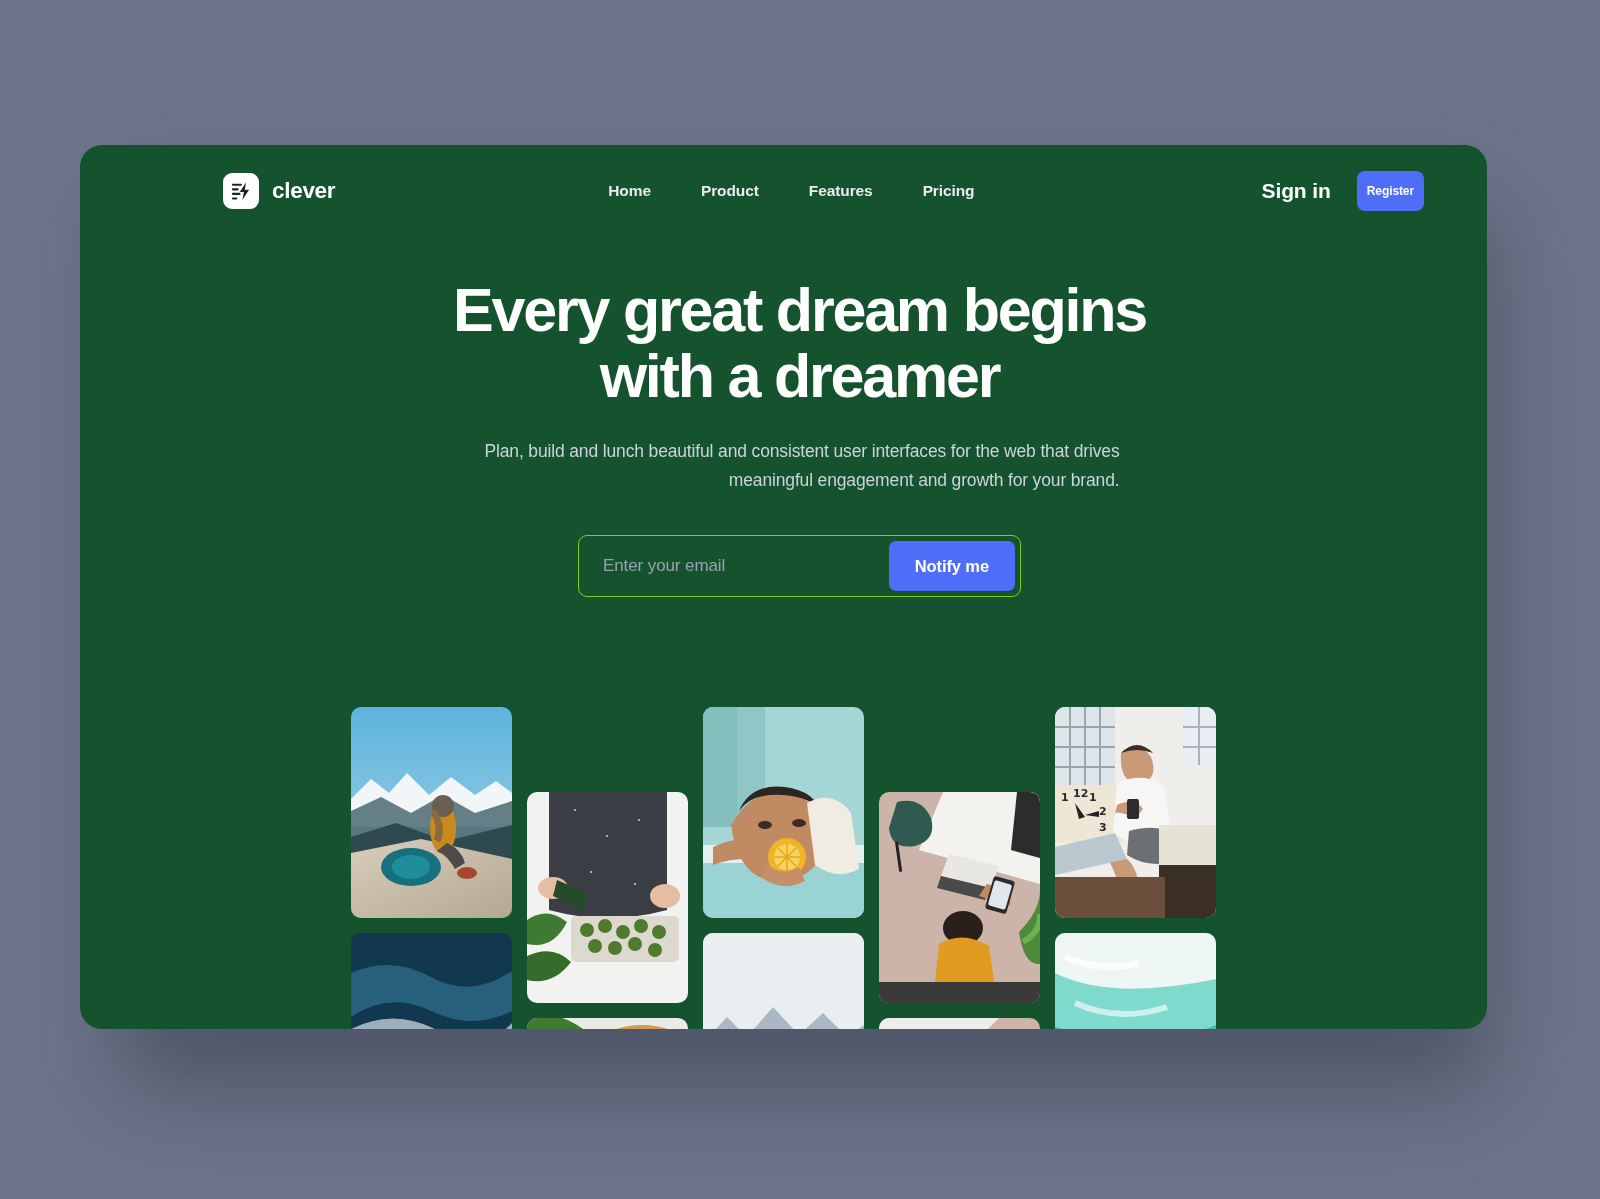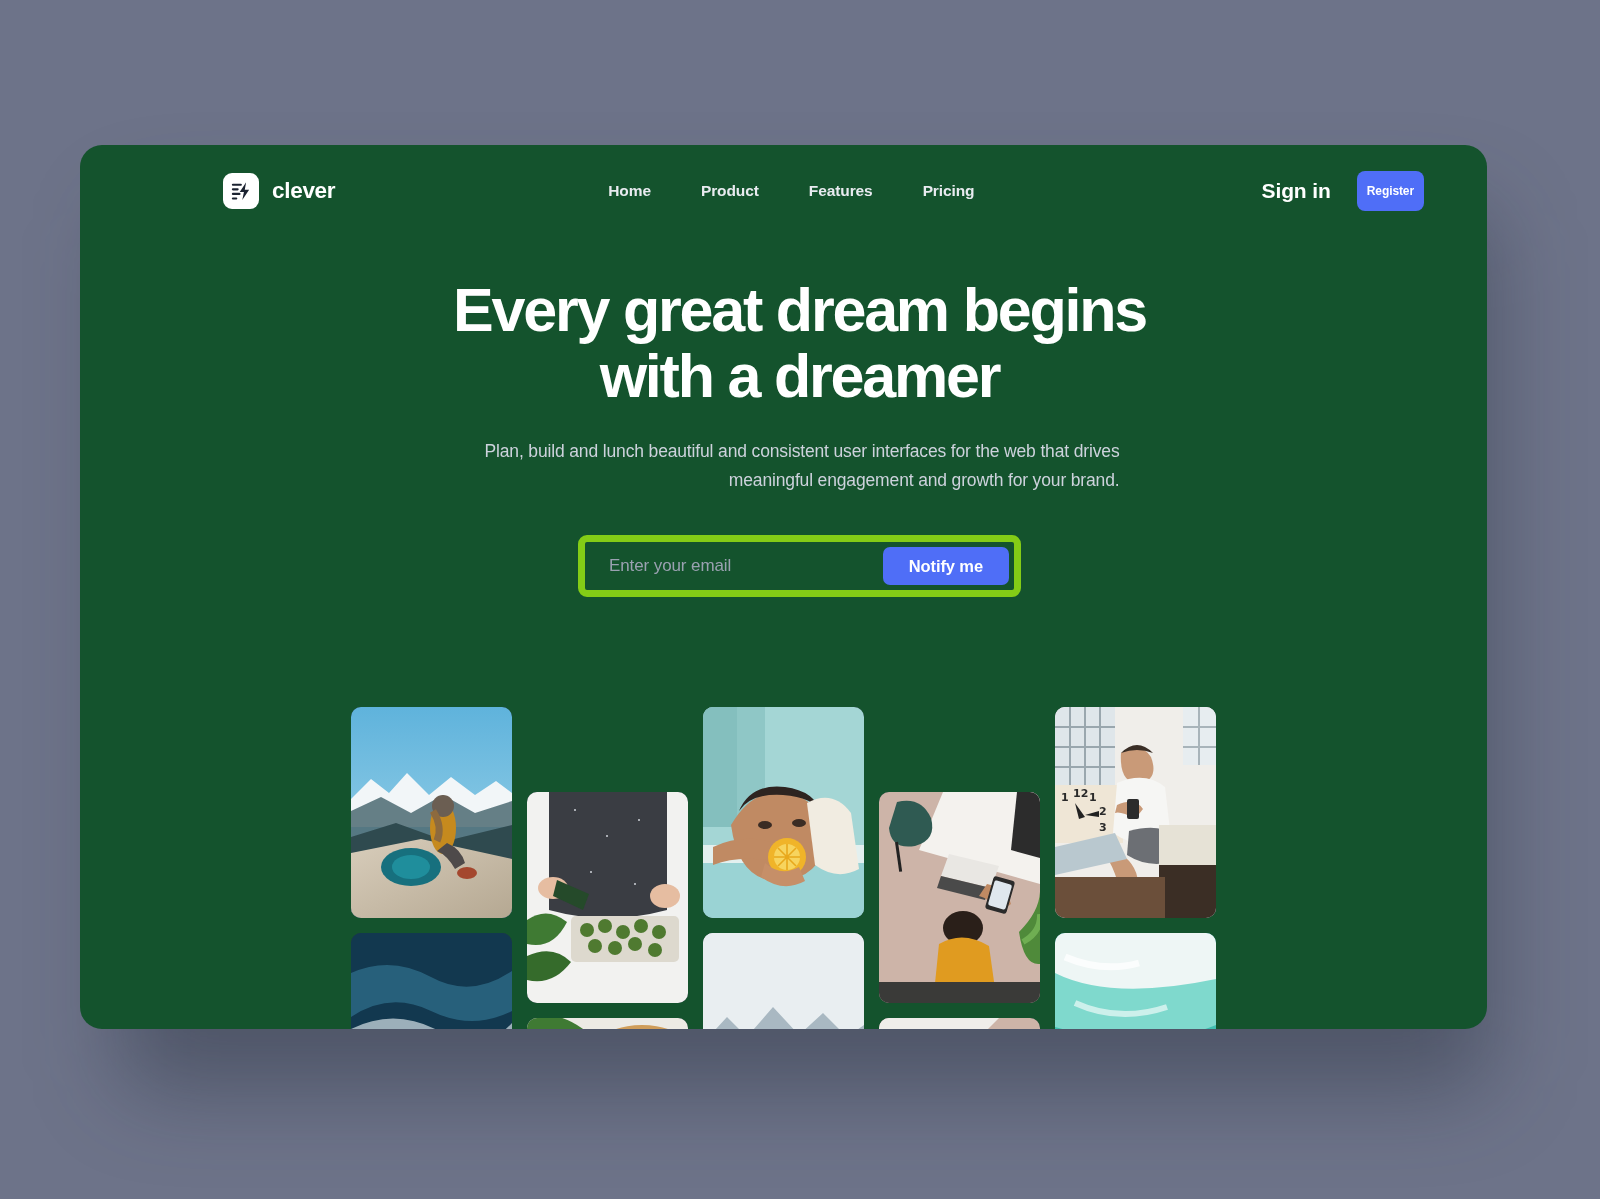--- a/index.html
+++ b/index.html
@@ -163,21 +163,21 @@
     font-weight: 400;
     letter-spacing: -0.15px;
     text-align: right;
   }
 
   
   .signup-form {
     margin: 40px auto 0;
     width: 443px;
     height: 62px;
-    border: 7px solid #84cc16;
+    border: 1px solid #84cc16;
     border-radius: 9px;
     display: flex;
     align-items: center;
     padding: 5px;
     background: transparent;
   }
 
   .email-input {
     flex: 1 1 auto;
     height: 100%;

